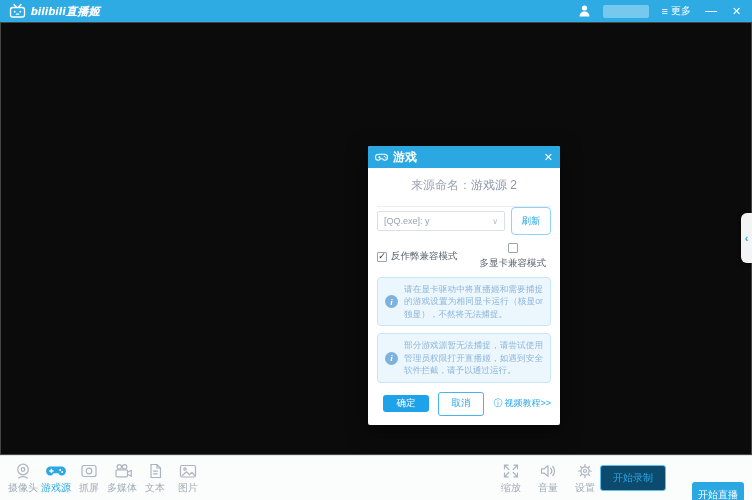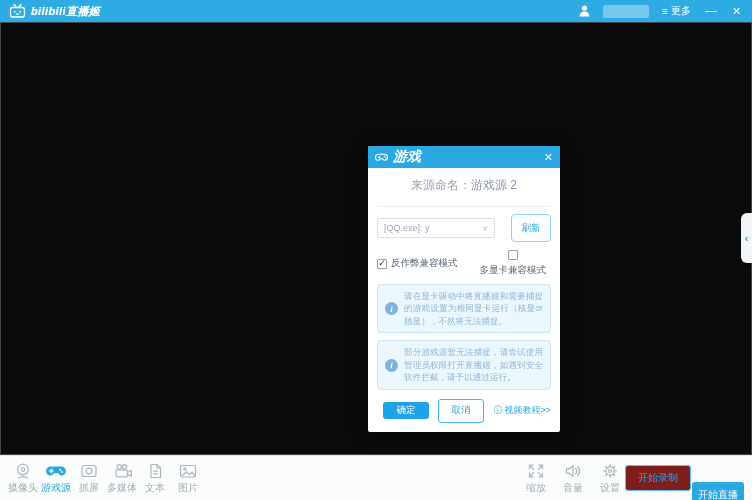--- a/index.html
+++ b/index.html
@@ -27,27 +27,27 @@
   .side-tab { position:absolute; right:0; top:213px; width:11px; height:50px; background:#f2f4f5;
     border-radius:6px 0 0 6px; display:flex; align-items:center; justify-content:center;
     color:#2BA7E2; font-size:11px; font-weight:bold; z-index:25; box-shadow:0 1px 4px rgba(0,0,0,.45);
     cursor:pointer; }
 
   
   .dialog { position:absolute; left:368px; top:146px; width:192px; background:#fff; border-radius:2px;
     box-shadow:0 5px 20px rgba(0,0,0,.55); z-index:40; }
   .dlg-head { height:22px; background:#2BA7E2; border-radius:2px 2px 0 0; display:flex;
     align-items:center; gap:5px; padding:0 7px; }
-  .dlg-title { color:#fff; font-size:14px; font-weight:bold;font-style:italic; }
+  .dlg-title { color:#fff; font-size:12px; font-weight:bold; }
   .dlg-close { margin-left:auto; color:#fff; font-size:11px; cursor:pointer; }
   .dlg-body { padding:6px 9px 9px; }
   .src-row { display:flex; padding:3px 0 12px; border-bottom:1px solid #ececec;
     color:#9aa3b2; font-size:12px;justify-content:center; }
   .src-val { color:#8b94a8; }
-  .proc-row { display:flex; gap:16px; margin-top:7px; align-items:center; }
+  .proc-row { display:flex; gap:6px; align-items:center; }
   .select { flex:1; height:20px; border:1px solid #dcdfe3; border-radius:2px; background:#fff;
     display:flex; align-items:center; padding:0 6px; color:#9aa3b5; font-size:9px; cursor:pointer; }
   .select .chev { margin-left:auto; color:#b9bec7; font-size:8px; }
   .refresh { width:40px; height:28px; border:1px solid #8ed3f5; border-radius:4px; background:#fdfeff;
     color:#2BA7E2; font-size:9.5px; display:flex; align-items:center; justify-content:center; cursor:pointer; }
   .cb-row { display:flex; margin-top:8px; font-size:9.5px; color:#5a6472; align-items:center; }
   .cb-item { display:flex; align-items:center; gap:4px; cursor:pointer; }
   .cb-item + .cb-item { margin-left:22px;flex-direction:column; }
   .cb { width:10px; height:10px; min-width:10px; border:1px solid #9ba3ad; border-radius:1px;
     background:#fff; display:flex; align-items:center; justify-content:center;
@@ -69,23 +69,23 @@
   .tutorial .t-ico { font-size:9px; }
 
   
   .bottombar { position:absolute; bottom:0; left:0; right:0; height:45px; background:#FBFCFC;
     border-top:1px solid #E4E6E8; display:flex; align-items:center; padding:0 8px; z-index:30; }
   .src-items { display:flex; gap:3px; }
   .tb-item { width:30px; display:flex; flex-direction:column; align-items:center; gap:1px; cursor:pointer; }
   .tb-label { font-size:10px; color:#A3ABB5; white-space:nowrap; }
   .tb-item.active .tb-label { color:#2BA7E2; }
   .tools { margin-left:auto; display:flex; gap:7px; margin-right:0; }
-  .btn-record { width:66px; height:26px; border:1px solid #5FC0EE; border-radius:3px; background:#7f1d1d;
+  .btn-record { width:66px; height:26px; border:1px solid #5FC0EE; border-radius:3px; background:#0c4a6e;
     color:#2BA7E2; font-size:10px; display:flex; align-items:center; justify-content:center;
-    margin-right:1px; cursor:pointer; }
+    margin-right:26px; cursor:pointer; }
   .btn-stream { width:52px; height:26px; background:#2BA7E2; border-radius:3px; color:#fff;
     font-size:10px; display:flex; align-items:center; justify-content:center; cursor:pointer;margin-top:34px; }
   svg { display:block; }
 </style>
 </head>
 <body>
 
 <div class="titlebar">
   <div class="logo">
     <svg width="17" height="16" viewBox="0 0 17 16">

